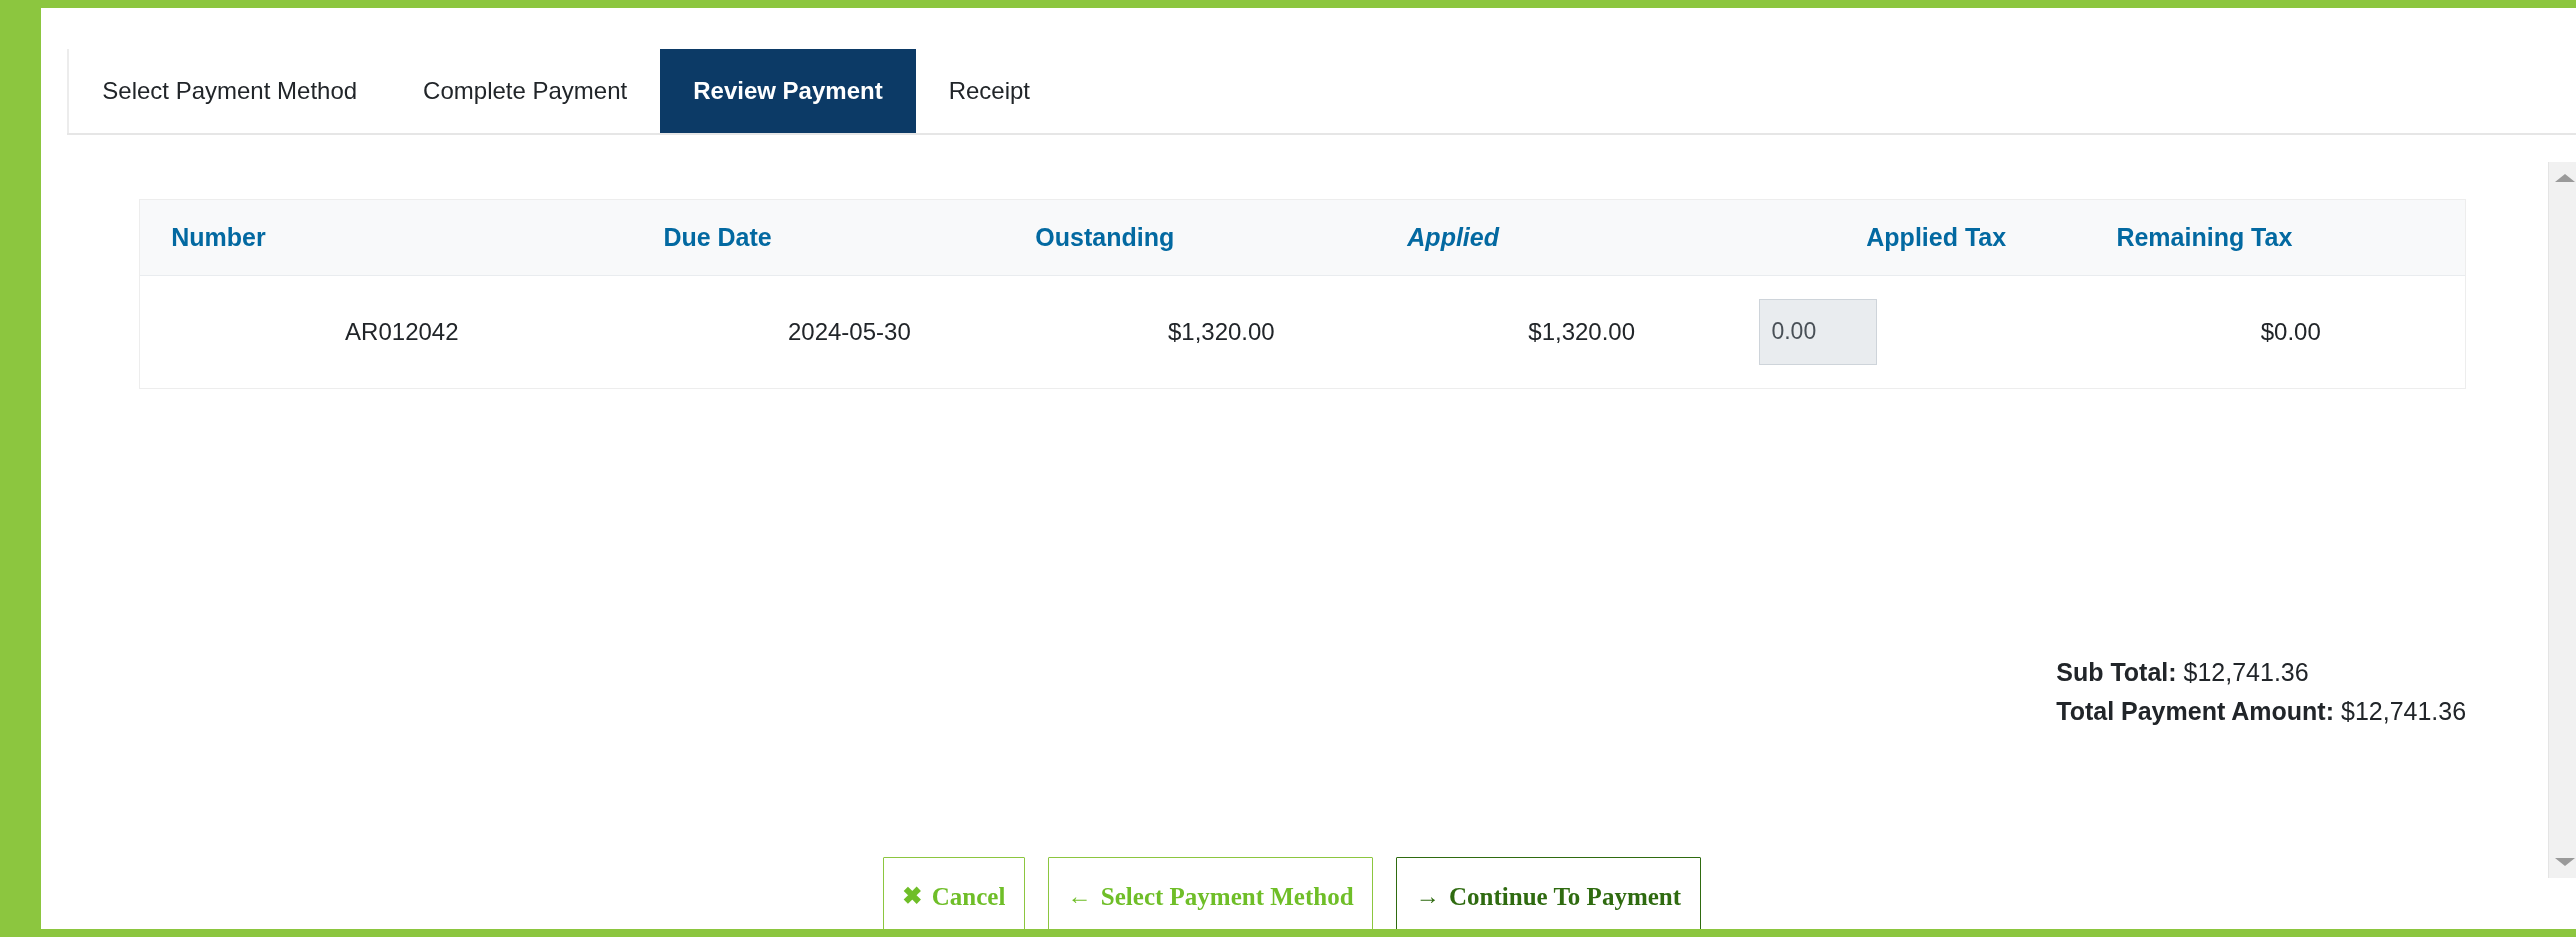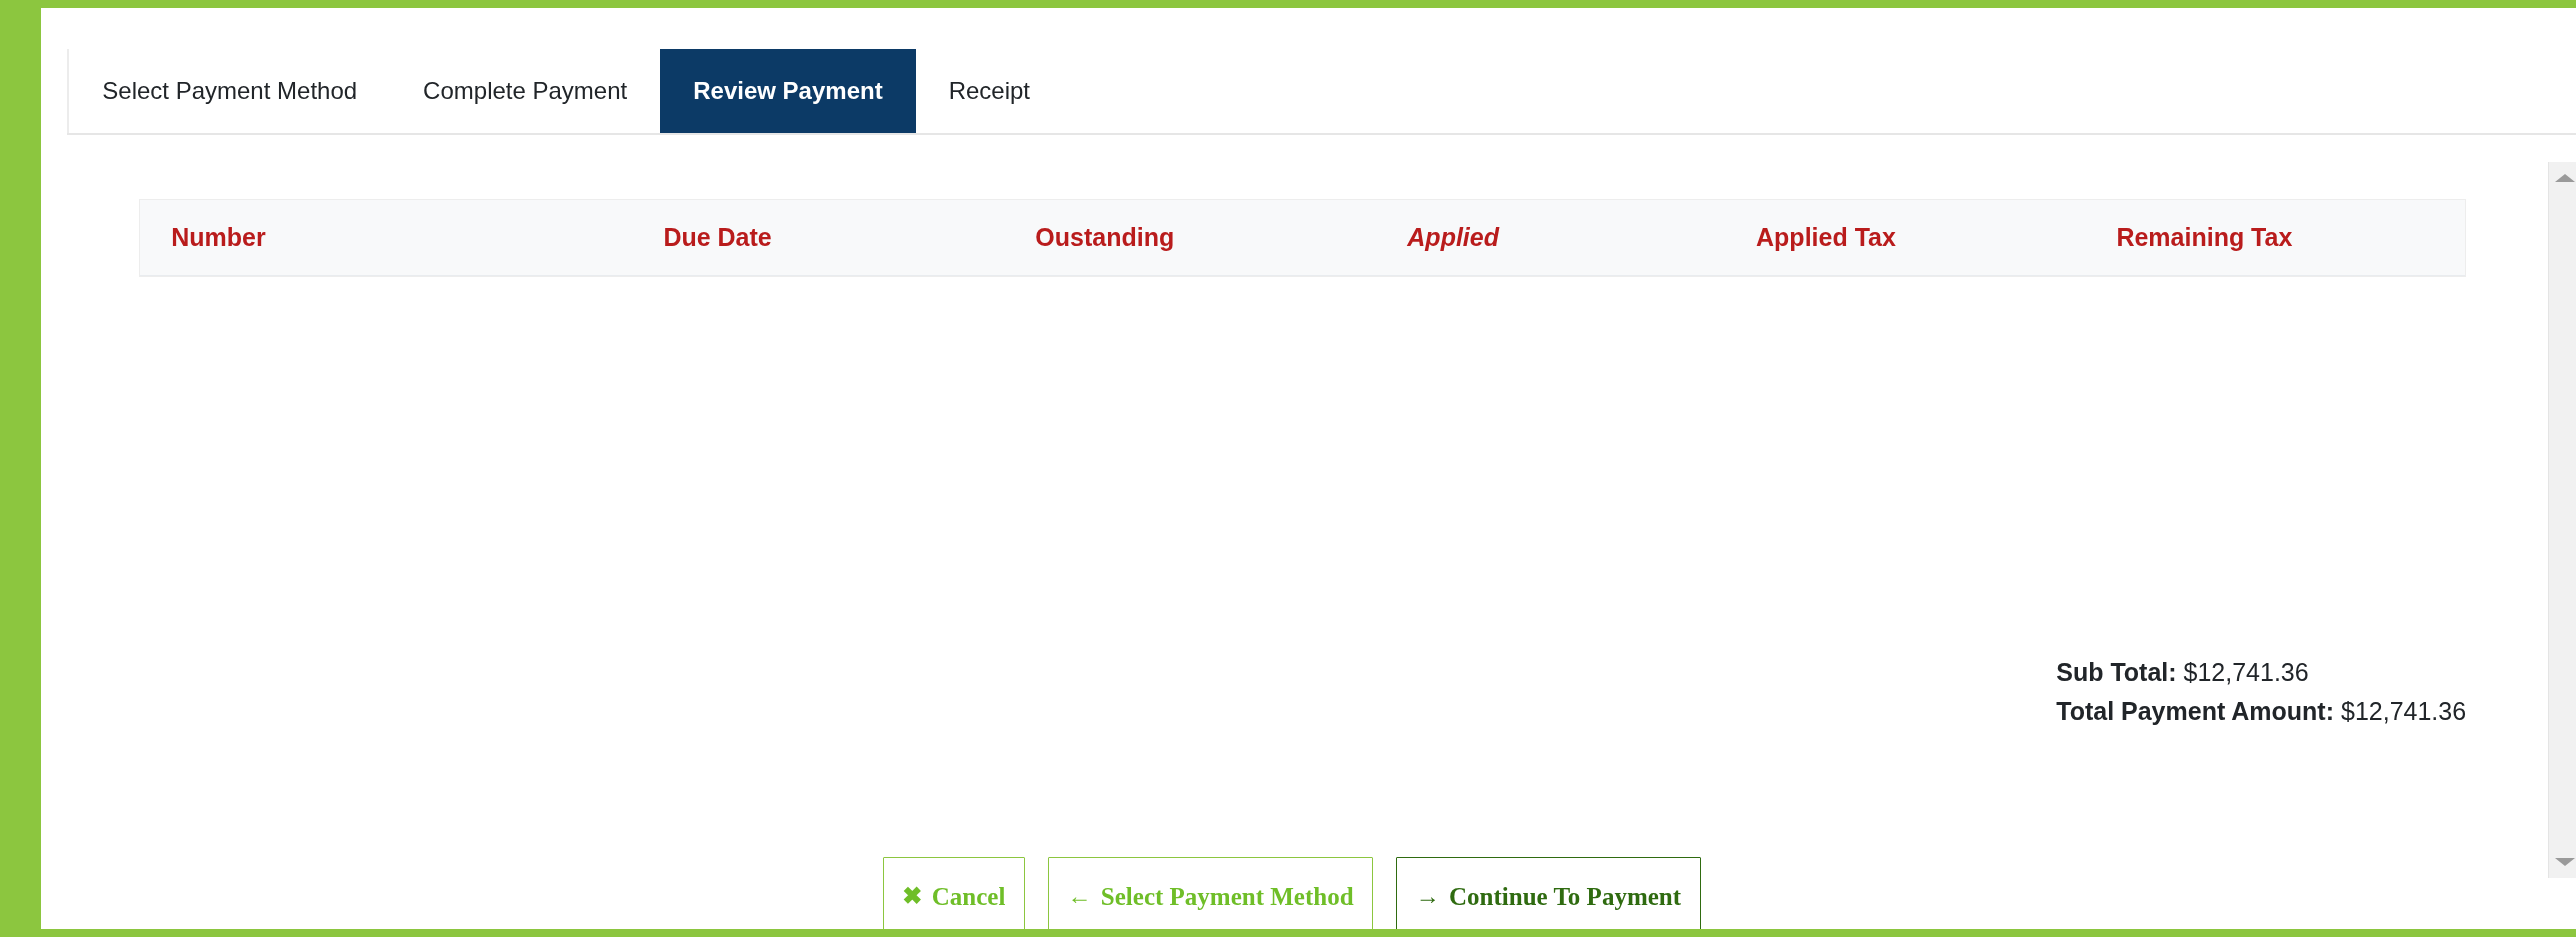--- a/index.html
+++ b/index.html
@@ -136,31 +136,31 @@
   table.paylist {
     width: 100%;
     border-collapse: collapse;
     table-layout: fixed;
   }
   table.paylist thead th {
     background: #f8f9fa;
     border-bottom: 1.5px solid #e9ecef;
     font-size: 25px;
     font-weight: 700;
-    color: #b91c1c;
+    color: #0369a1;
     text-align: left;
     padding: 23px 0 23px 0;
     box-sizing: border-box;
     white-space: nowrap;
   }
   table.paylist thead th.c0 { padding-left: 31px; width: 22.5%; }
   table.paylist thead th.c1 { width: 16%; }
   table.paylist thead th.c2 { width: 16%; }
   table.paylist thead th.c3 { width: 15%; font-style: italic; }
-  table.paylist thead th.c4 { width: 15.5%; }
+  table.paylist thead th.c4 { width: 15.5%; text-align: center; }
   table.paylist thead th.c5 { width: 15%; }
 
   table.paylist tbody td {
     border-bottom: 1.5px solid #f0f0f0;
     font-size: 24px;
     color: #212529;
     padding: 0;
     height: 112px;
     box-sizing: border-box;
     vertical-align: middle;
@@ -277,20 +277,30 @@
               <tr>
                 <th class="c0">Number</th>
                 <th class="c1">Due Date</th>
                 <th class="c2">Oustanding</th>
                 <th class="c3">Applied</th>
                 <th class="c4">Applied Tax</th>
                 <th class="c5">Remaining Tax</th>
               </tr>
             </thead>
             <tbody>
+              <tr>
+                <td class="cell-center">AR012042</td>
+                <td class="cell-center">2024-05-30</td>
+                <td class="cell-center">$1,320.00</td>
+                <td class="cell-center">$1,320.00</td>
+                <td>
+                  <input class="tax-input" type="text" disabled="" value="0.00" style="">
+                </td>
+                <td class="cell-center">$0.00</td>
+              </tr>
             </tbody>
           </table>
         </div>
 
         <div class="totals">
           <div class="row">
             <span class="lbl">Sub Total:</span>
             <span>$12,741.36</span>
           </div>
           <div class="row">

